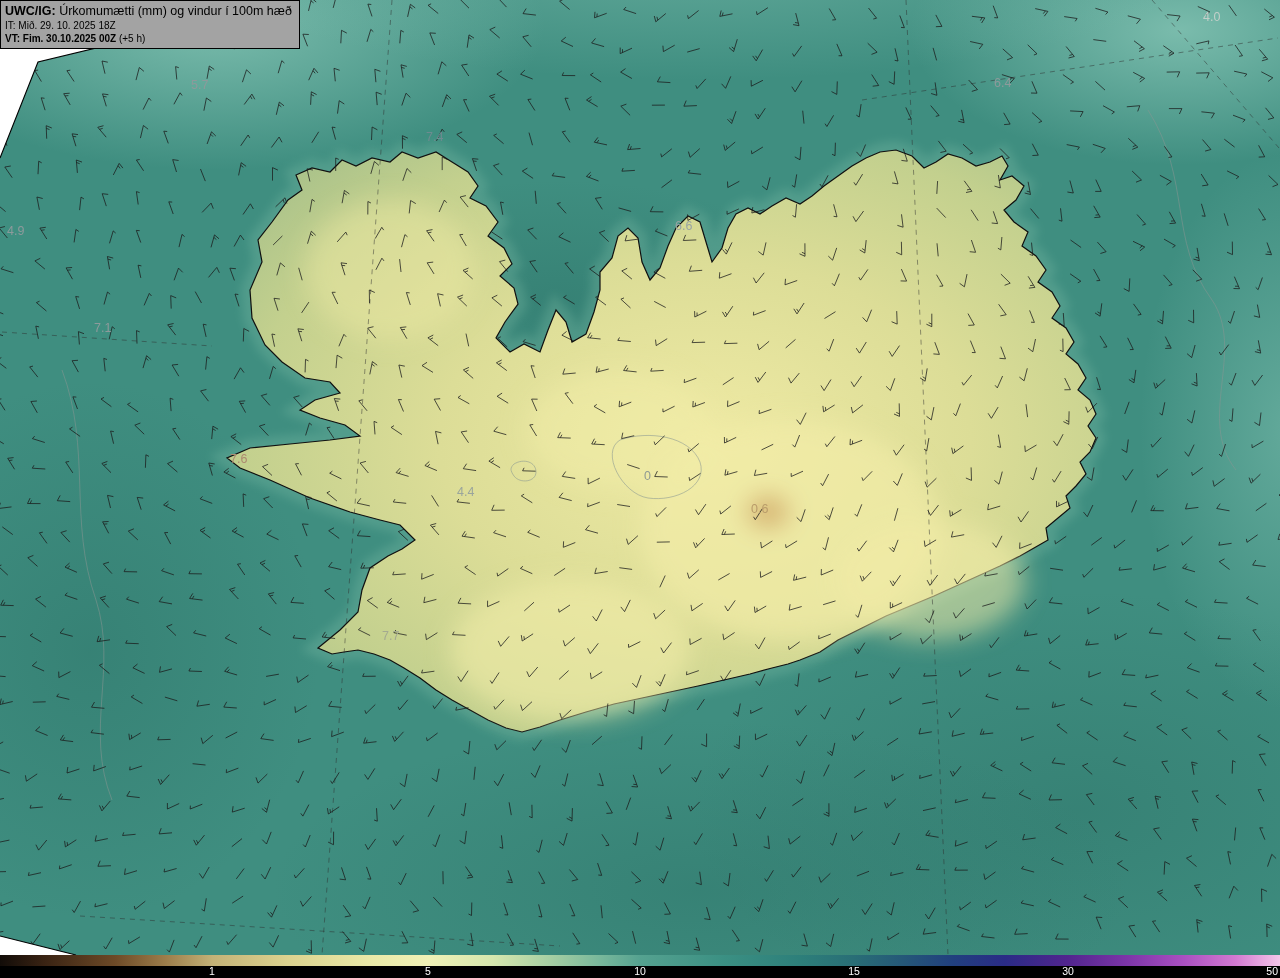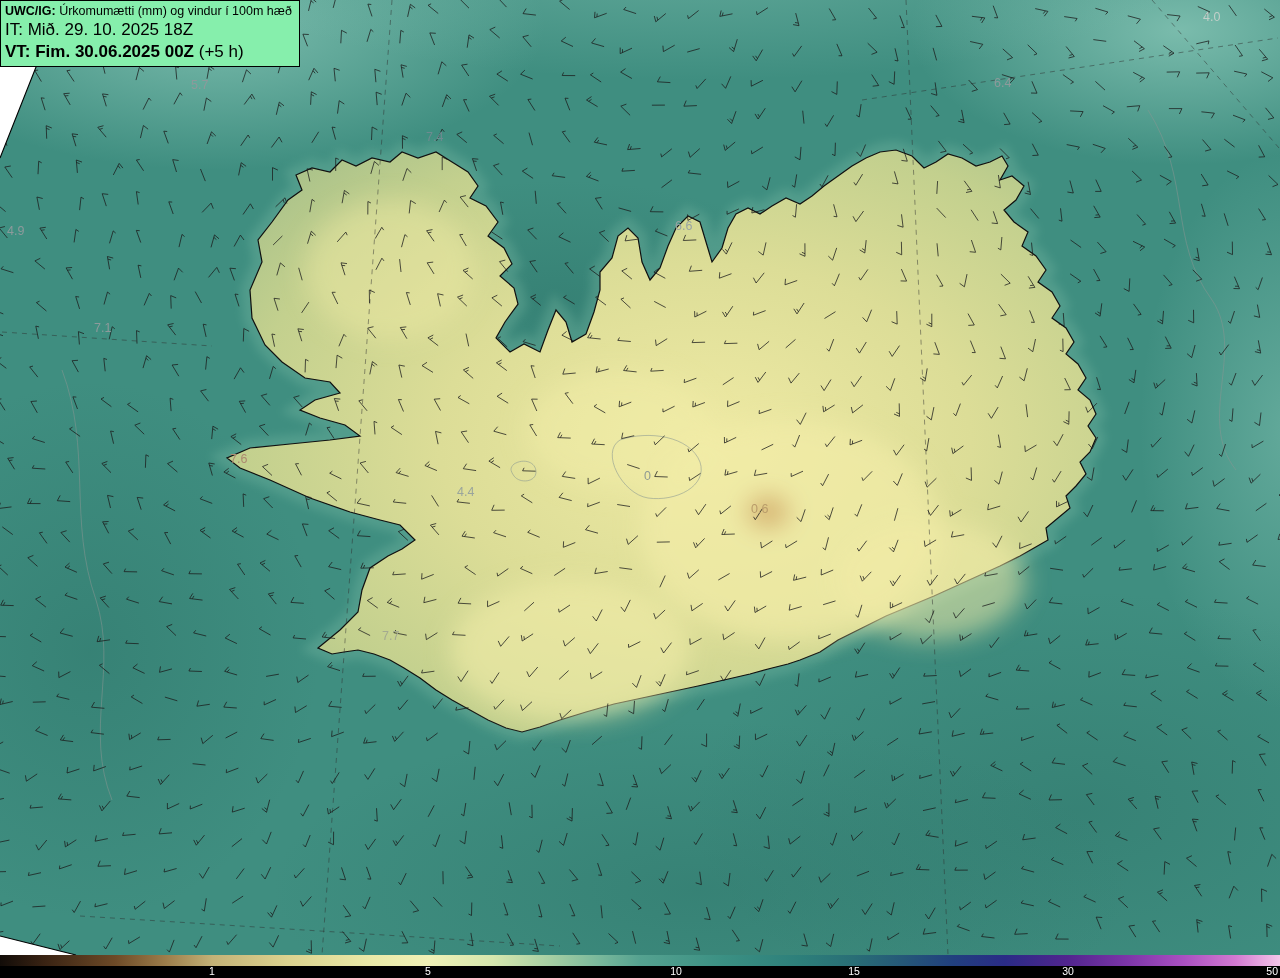--- a/index.html
+++ b/index.html
@@ -1,23 +1,23 @@
 <!DOCTYPE html>
 <html><head>
 <meta charset="utf-8">
 <style>
   html,body{margin:0;padding:0;background:#ffffff;}
   .stage{position:relative;width:1280px;height:978px;overflow:hidden;
          font-family:"Liberation Sans",sans-serif;background:#fff;}
   #map{position:absolute;top:0;left:0;display:block;}
-  .titlebox{position:absolute;top:0;left:0;background:#86efac;border:1px solid #000;
+  .titlebox{position:absolute;top:0;left:0;background:#a3a3a3;border:1px solid #000;
             padding:2px 7px 3px 4px;line-height:1.3;z-index:5;}
   .tb-line1{font-size:12.5px;color:#000;white-space:nowrap;}
   .tb-bold{font-weight:bold;}
-  .tb-line2,.tb-line3{font-size:17px;color:#000;white-space:nowrap;}
+  .tb-line2,.tb-line3{font-size:10px;color:#000;white-space:nowrap;}
   .colorbar{position:absolute;left:0;bottom:0;width:1280px;height:23px;background:#000;z-index:6;}
   .cb-grad{position:absolute;top:0;left:0;width:100%;height:11px;}
   .cb-tick{position:absolute;top:10px;color:#fff;font-size:10.5px;transform:translateX(-50%);}
   .cb-tick.last{transform:none;}
   svg text{font-family:"Liberation Sans",sans-serif;}
 </style>
 </head>
 <body>
 
 <div class="stage">
@@ -118,29 +118,29 @@
       <polyline id="frame2" points="0,936 76,955" fill="none" stroke-width="1.1" stroke="#000000"></polyline>
     </g>
   </svg>
 
   <div class="titlebox">
     <div class="tb-line1">
       <span class="tb-bold">UWC/IG:</span><span> Úrkomumætti (mm) og vindur í 100m hæð</span>
     </div>
     <div class="tb-line2">IT: Mið. 29. 10. 2025 18Z</div>
     <div class="tb-line3">
-      <span class="tb-bold">VT: Fim. 30.06.2025 00Z</span><span> (+5 h)</span>
+      <span class="tb-bold">VT: Fim. 30.10.2025 00Z</span><span> (+5 h)</span>
     </div>
   </div>
 
   <div class="colorbar" style="background: rgb(0, 0, 0);">
     <div class="cb-grad" id="cbGrad" style="background: linear-gradient(to right, rgb(18, 12, 8) 0%, rgb(58, 35, 19) 3.5%, rgb(109, 74, 39) 9%, rgb(157, 126, 75) 13%, rgb(195, 178, 119) 16.6%, rgb(220, 211, 143) 22.5%, rgb(234, 233, 168) 29%, rgb(240, 241, 182) 33.4%, rgb(214, 231, 174) 38.5%, rgb(166, 207, 163) 43%, rgb(119, 183, 155) 47%, rgb(85, 162, 144) 50%, rgb(59, 144, 131) 56.5%, rgb(45, 127, 122) 62.5%, rgb(41, 110, 118) 66.7%, rgb(37, 88, 120) 70.5%, rgb(33, 63, 126) 74.5%, rgb(42, 43, 134) 78.5%, rgb(81, 37, 142) 83.4%, rgb(124, 53, 168) 88%, rgb(170, 80, 193) 92.5%, rgb(210, 121, 209) 96.5%, rgb(244, 198, 233) 100%);"></div>
     <div id="cbTicks">
         <span class="cb-tick" style="left: 212px;">1</span>
         <span class="cb-tick" style="left: 428px;">5</span>
-        <span class="cb-tick" style="left: 640px; margin-left: 36px;">10</span>
+        <span class="cb-tick" style="left: 640px;">10</span>
         <span class="cb-tick" style="left: 854px; text-align: center;">15</span>
         <span class="cb-tick" style="left: 1068px;">30</span>
         <span class="cb-tick last" style="right: 2px;">50</span>
       </div>
   </div>
 
 </div>
 
 </body></html>

